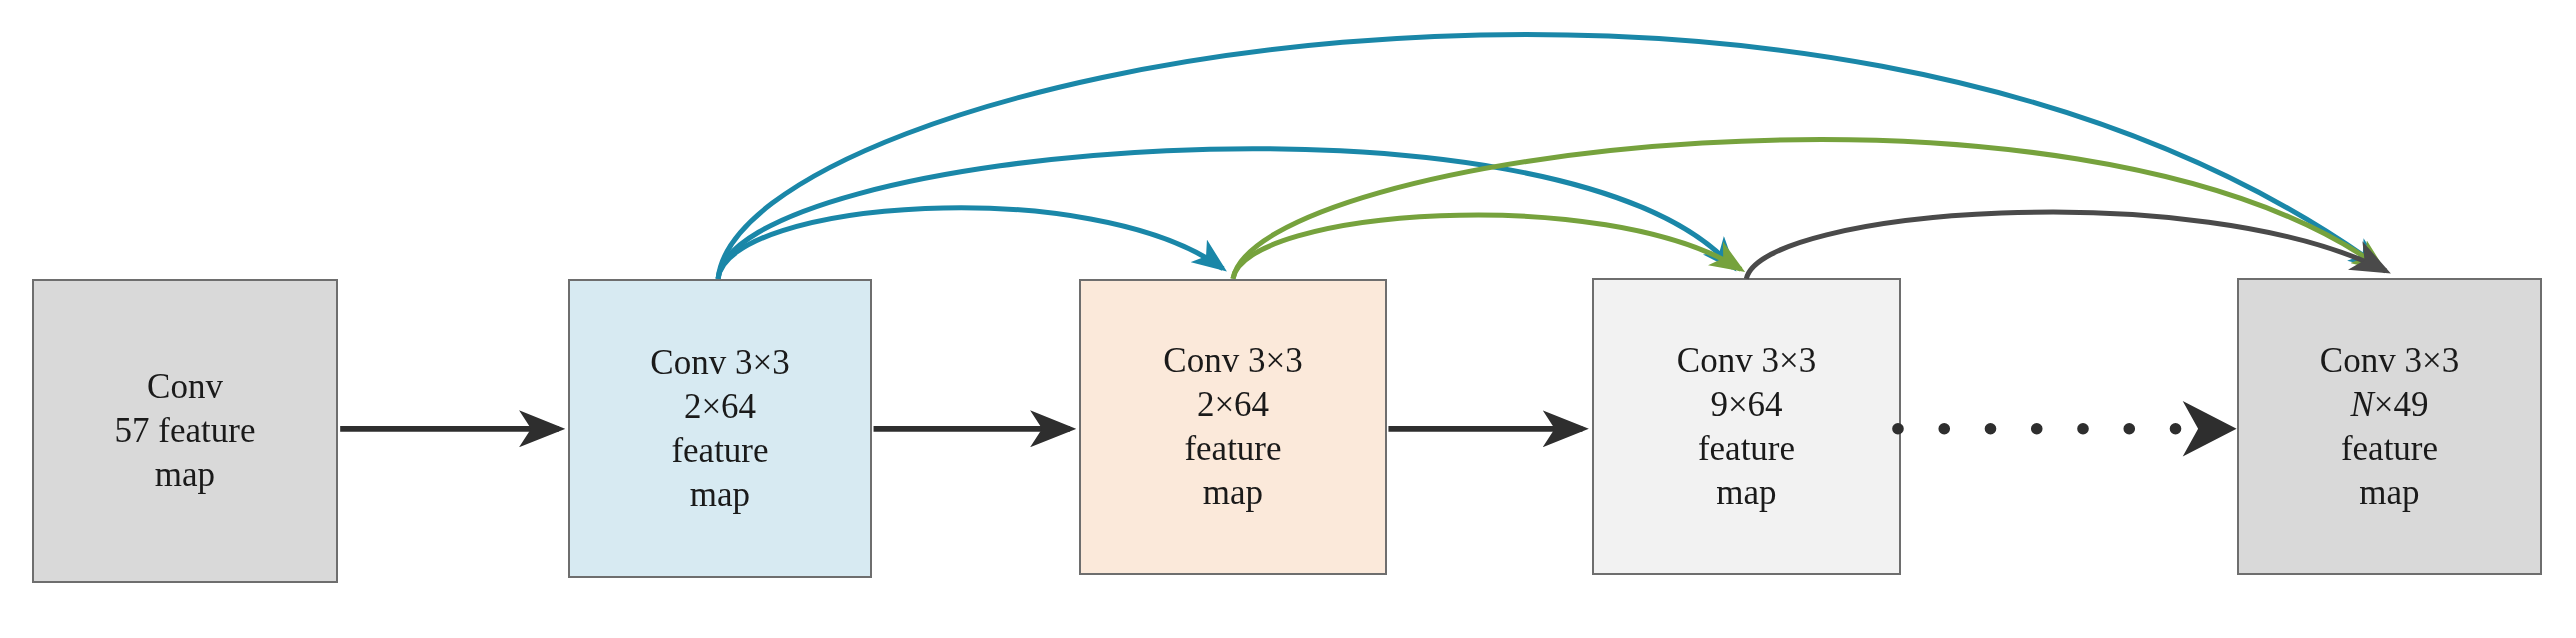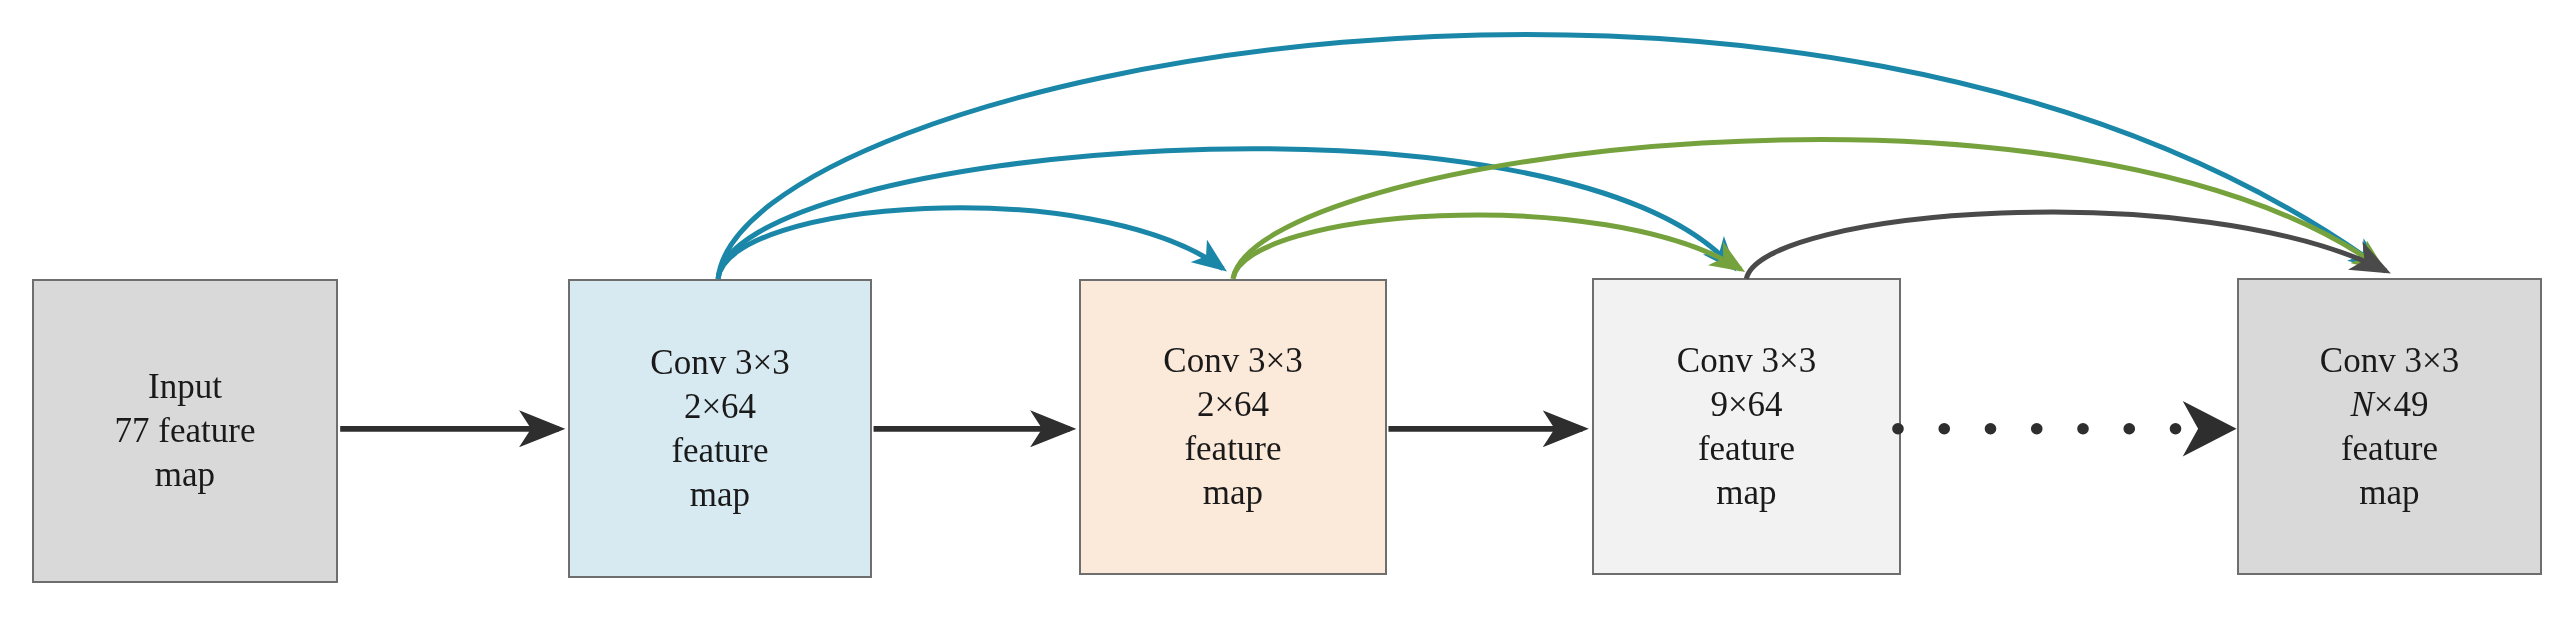--- a/index.html
+++ b/index.html
@@ -39,22 +39,22 @@
     z-index:2;
     pointer-events:none;
   }
 </style>
 </head>
 <body>
 
 <div id="canvas">
 
   <div class="box b1" style="background: rgb(217, 217, 217);">
-    <div class="ln">Input</div>
-    <div class="ln">77 feature</div>
+    <div class="ln">Conv</div>
+    <div class="ln">57 feature</div>
     <div class="ln">map</div>
   </div>
 
   <div class="box b2" style="background: rgb(215, 234, 242);">
     <div class="ln">Conv 3×3</div>
     <div class="ln">2×64</div>
     <div class="ln">feature</div>
     <div class="ln">map</div>
   </div>
 

